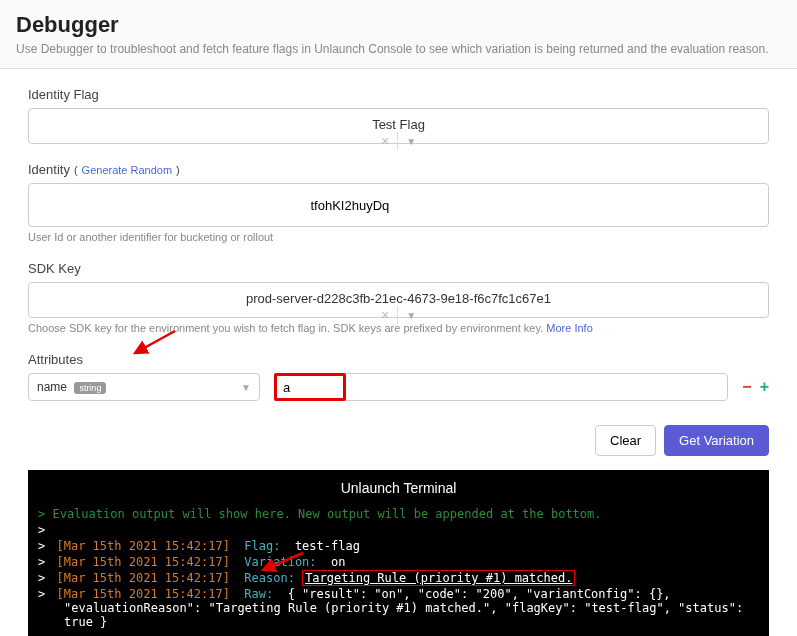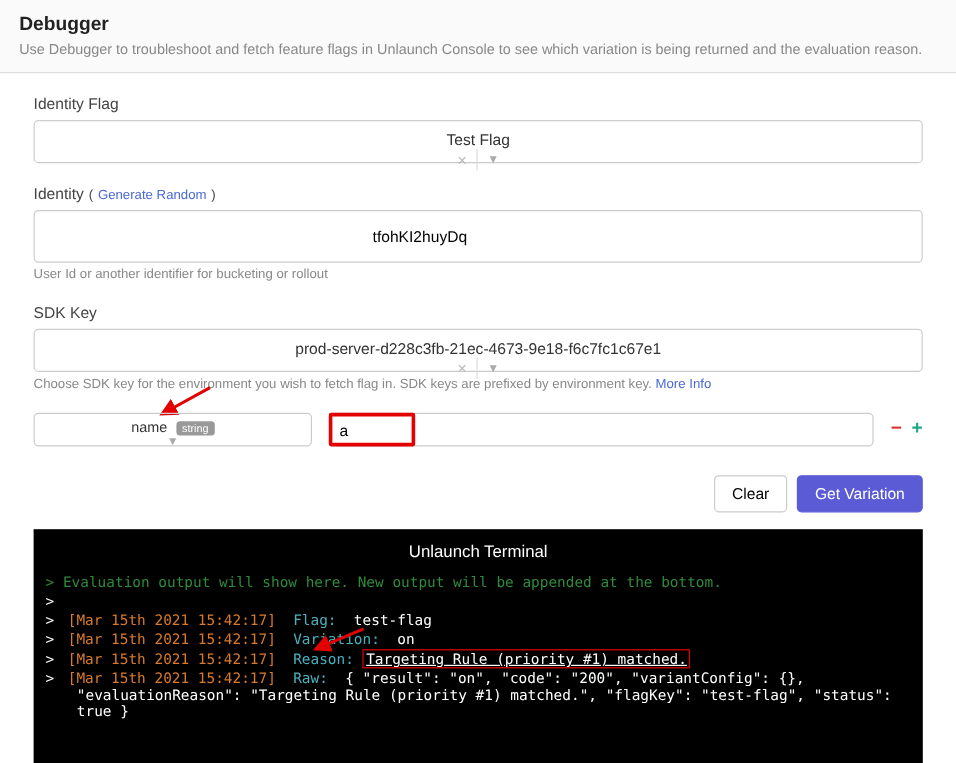--- a/index.html
+++ b/index.html
@@ -1,36 +1,36 @@
 <!DOCTYPE html>
 <html><head>
 <meta charset="utf-8">
 <style>
   * { box-sizing: border-box; margin: 0; padding: 0; }
   body { font-family: -apple-system, BlinkMacSystemFont, "Segoe UI", Arial, sans-serif; font-size: 13px; color: #333; background: #fff; width: 797px; }
   .header { padding: 12px 16px; border-bottom: 1px solid #ddd; background: #fafafa; }
-  .header h1 { font-size: 16px; font-weight: 600; color: #222; margin-bottom: 4px; }
+  .header h1 { font-size: 22px; font-weight: 600; color: #222; margin-bottom: 4px; }
   .header p { font-size: 12px; color: #888; }
   .content { padding: 18px 28px 0 28px; }
   .field-group { margin-bottom: 18px; }
   .field-label { font-size: 13px; color: #444; font-weight: 500; margin-bottom: 6px; display: flex; align-items: baseline; gap: 4px; }
   .field-label .link { color: #4a68d8; font-size: 11px; font-weight: 400; cursor: pointer; }
   .field-label .paren { font-size: 11px; color: #444; }
   .select-box, .input-box { width: 100%; border: 1px solid #ccc; border-radius: 4px; padding: 8px 10px; font-size: 13px; background: #fff; display: flex; align-items: center; justify-content: space-between; flex-direction: column; }
   .select-box { height: 36px; }
   .input-box { height: 44px; }
   .select-controls { display: flex; align-items: center; gap: 8px; color: #aaa; }
   .clear-x { font-size: 14px; cursor: pointer; color: #bbb; }
   .divider-v { width: 1px; height: 18px; background: #ddd; }
   .chevron { font-size: 10px; color: #aaa; cursor: pointer; }
   .help-text { font-size: 11px; color: #888; margin-top: 4px; }
   .help-text .link { color: #4a68d8; cursor: pointer; }
   input[type=text] { border: none; outline: none; flex: 1; font-size: 13px; font-family: inherit; background: transparent; }
   .attr-row { display: flex; align-items: center; gap: 14px; position: relative; }
-  .attr-name { width: 232px; height: 28px; border: 1px solid #ccc; border-radius: 4px; padding: 4px 8px; font-size: 12px; display: flex; align-items: center; justify-content: space-between; position: relative; flex-direction: column; }
+  .attr-name { width: 232px; height: 28px; border: 1px solid #ccc; border-radius: 4px; padding: 4px 8px; font-size: 12px; display: flex; align-items: center; justify-content: space-between; position: relative; }
   .badge { background: #999; color: #fff; font-size: 9px; padding: 1px 5px; border-radius: 3px; margin-left: 4px; }
   .attr-value-wrap { flex: 1; height: 28px; border: 1px solid #ccc; border-radius: 4px; display: flex; align-items: center; position: relative; }
   .attr-value-hl { width: 72px; height: 28px; border: 3px solid #e30000; border-radius: 2px; padding: 2px 6px; display: flex; align-items: center; font-size: 12px; margin-left: -1px; margin-top: 0; }
   .attr-value-rest { flex: 1; }
   .attr-icons { display: flex; gap: 8px; font-size: 16px; font-weight: bold; }
   .minus-ic { color: #d33; cursor: pointer; }
   .plus-ic { color: #2a8; cursor: pointer; }
   .arrow-svg { position: absolute; pointer-events: none; }
   .arrow1 { left: 102px; top: -24px; }
   .btn-row { display: flex; justify-content: flex-end; gap: 8px; margin-top: 24px; margin-bottom: 14px; }
@@ -101,20 +101,21 @@
 
   <div class="field-group attrs-section">
     <svg class="arrow-svg arrow1" width="50" height="30">
       <defs>
           <marker id="ah1" markerWidth="6" markerHeight="6" refX="5" refY="3" orient="auto">
             <path d="M0,0 L6,3 L0,6 Z" fill="#e30000"></path>
           </marker>
         </defs>
       <line x1="45" y1="3" x2="5" y2="25" stroke="#e30000" stroke-width="2.5" marker-end="url(#ah1)"></line>
     </svg>
+    <div class="field-label">Attributes</div>
     <div class="attr-row">
       <div class="attr-name">
         <span>
           <span>name</span>
           <span class="badge">string</span>
         </span>
         <span class="chevron">▼</span>
       </div>
       <div class="attr-value-wrap">
         <div class="attr-value-hl">

